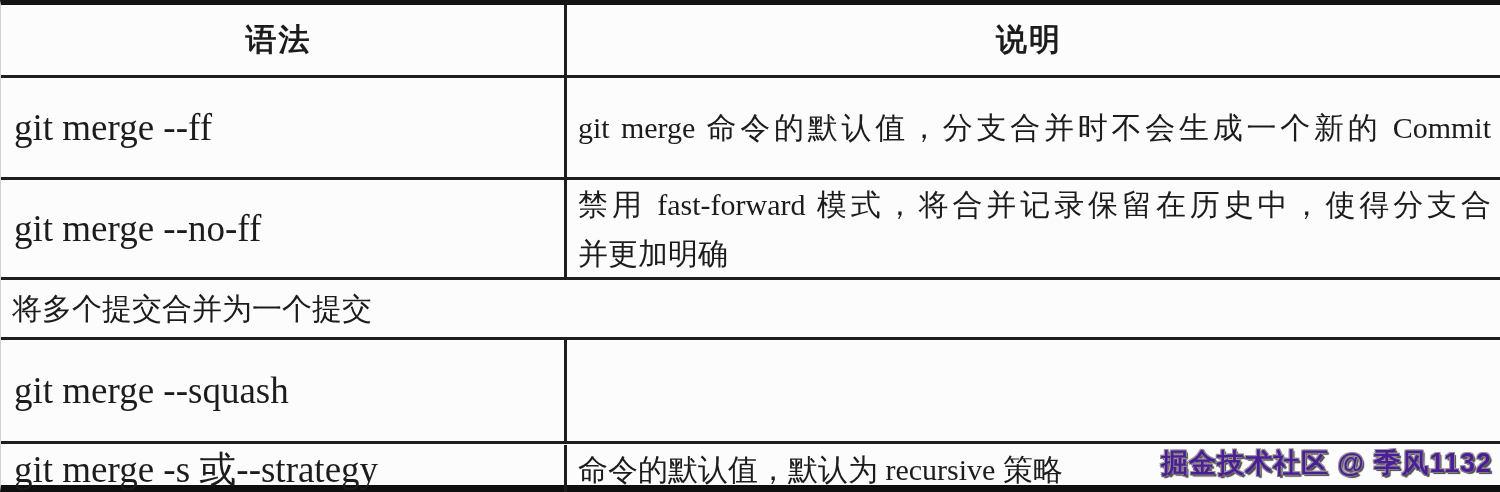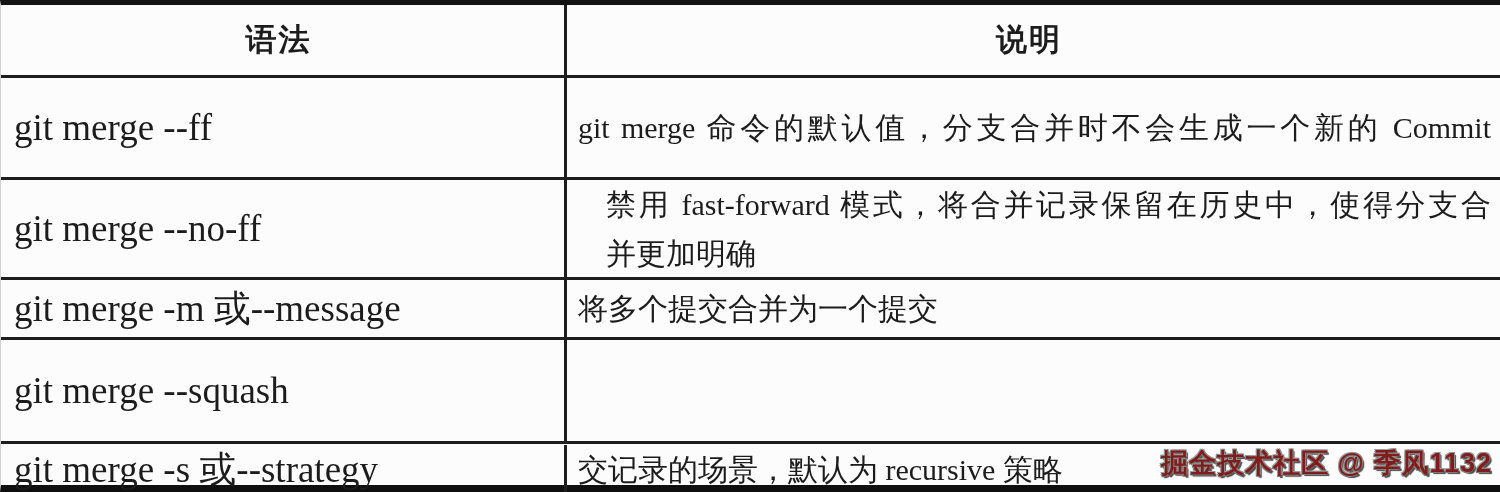--- a/index.html
+++ b/index.html
@@ -26,21 +26,21 @@
 
   .row {
     display: flex;
     width: 100%;
     border-bottom: 3px solid #1e1e1e;
   }
   .row:last-child { border-bottom: none; }
 
   .row.header   { height: 73px; }
   .row.r1       { height: 102px; }
-  .row.r2       { height: 100px; gap: 28px; }
+  .row.r2       { height: 100px; }
   .row.r3       { height: 60px; }
   .row.r4       { height: 104px; }
   .row.r5       { height: 53px; align-items: center; }
 
   .cell {
     display: flex;
     flex-direction: column;
     justify-content: center;
     overflow: hidden;
   }
@@ -82,21 +82,21 @@
 
   .watermark {
     position: absolute;
     right: 8px;
     bottom: 4px;
     z-index: 5;
     font-family: "Liberation Sans", "DejaVu Sans", sans-serif;
     font-size: 27px;
     font-weight: bold;
     letter-spacing: 1px;
-    color: #7f1d1d;
+    color: #4c1d95;
     text-shadow:
       -1px -1px 0 #9a9a9a,
        1px -1px 0 #8f8f8f,
       -1px  1px 0 #7d7d7d,
        1px  1px 0 #5c5c5c,
        2px  2px 1px #4a4a4a;
     white-space: nowrap;
     margin-top: 28px;
   }
 </style>
@@ -127,37 +127,34 @@
     <div class="cell syntax">
       <span class="line">git merge --no-ff</span>
     </div>
     <div class="cell desc">
       <span class="line justify">禁用 fast-forward 模式，将合并记录保留在历史中，使得分支合</span>
       <span class="line">并更加明确</span>
     </div>
   </div>
 
   <div class="row r3">
-    <div class="cell syntax">
-      <span class="line">git merge -m 或--message</span>
-    </div>
     <div class="cell desc">
       <span class="line">将多个提交合并为一个提交</span>
     </div>
   </div>
 
   <div class="row r4">
     <div class="cell syntax">
       <span class="line">git merge --squash</span>
     </div>
   </div>
 
   <div class="row r5">
     <div class="cell syntax">
       <span class="line">git merge -s 或--strategy</span>
     </div>
     <div class="cell desc">
-      <span class="line">交记录的场景，默认为 recursive 策略</span>
+      <span class="line">命令的默认值，默认为 recursive 策略</span>
     </div>
   </div>
 
   <div class="watermark">掘金技术社区 @ 季风1132</div>
 </div>
 
 </body></html>

